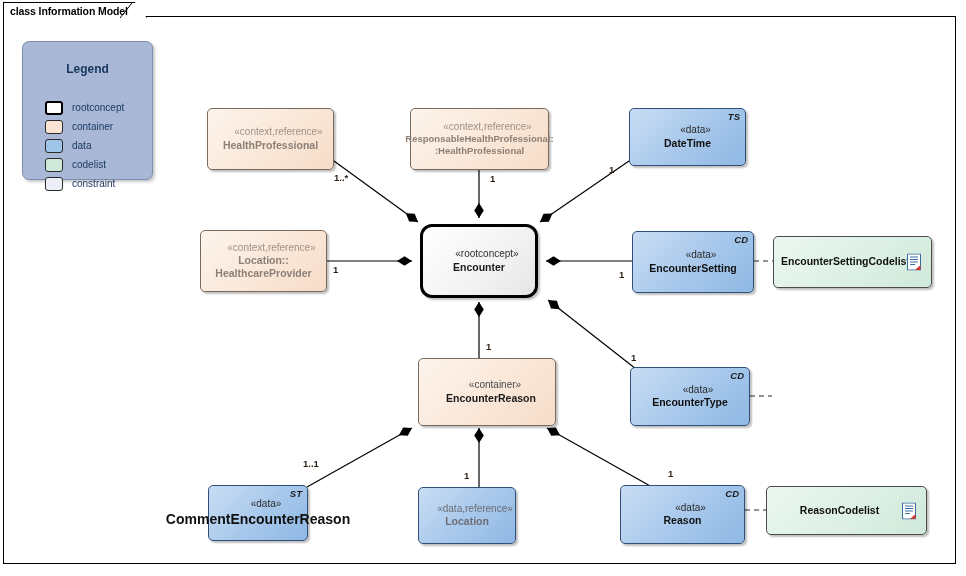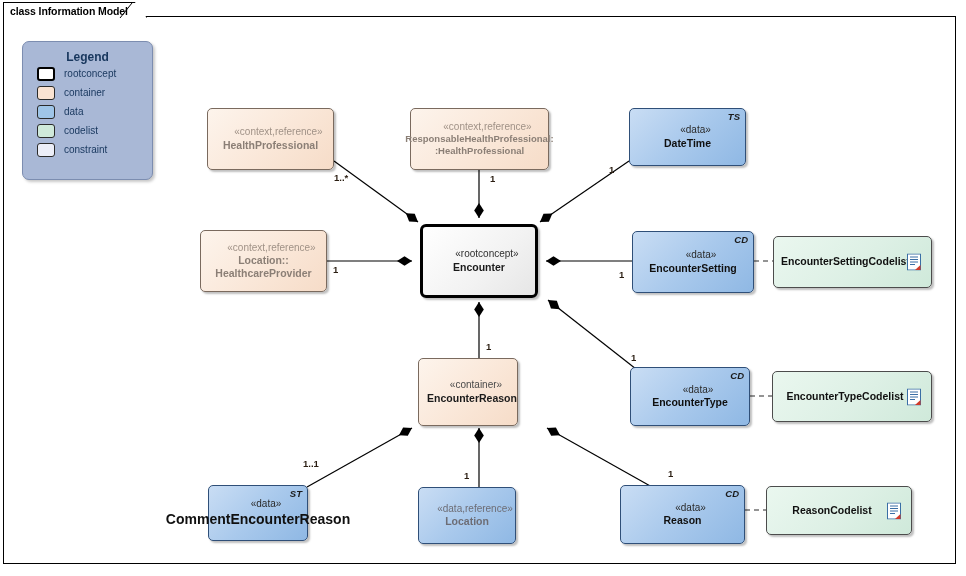--- a/index.html
+++ b/index.html
@@ -101,21 +101,21 @@
     top: 2px;
     font-size: 9.5px;
     font-style: italic;
     font-weight: bold;
     color: #1a1a1a;
   }
 
   
   .n-root {
     border: 3px solid #000000;
-    border-radius: 6px;
+    border-radius: 12px;
     background: linear-gradient(135deg, #ffffff 0%, #f2f2f2 60%, #e6e6e6 100%);
   }
   .n-root .stereo { color: #303030; }
 
   
   .n-peach {
     background: linear-gradient(135deg, #fdf4ec 0%, #fae7d8 55%, #f6dcc8 100%);
     border-color: #7a6a5e;
   }
   .n-peach .stereo { color: #a09287; }
@@ -172,25 +172,25 @@
     border-radius: 7px;
     z-index: 4;
     box-shadow: 2px 2px 3px rgba(0,0,0,0.22);
     box-sizing: border-box;
   }
   .legend-title {
     text-align: center;
     font-size: 12px;
     font-weight: bold;
     color: #17365d;
-    margin-top: 8px;
+    margin-top: 20px;
   }
   .legend-items {
-    margin-top: 0;
-    padding-left: 14px;
+    margin-top: 22px;
+    padding-left: 22px;
   }
   .legend-row {
     display: flex;
     align-items: center;
     height: 19px;
   }
   .sw {
     width: 18px;
     height: 14px;
     border: 1px solid #2a2a2a;
@@ -341,35 +341,22 @@
       <path d="M 8 16.5 L 13.5 16.5 L 13.5 11.5 Z" fill="#d03a2a"></path>
     </svg>
   </div>
 
   <div class="node n-blue" style="left:630px; top:367px; width:120px; height:59px;">
     <span class="corner-tag">CD</span>
     <div class="stereo">«data»</div>
     <div class="nname">EncounterType</div>
   </div>
 
-  <div class="node n-green" style="left:772px; top:371px; width:160px; height:51px;">
-    <div class="nname" style="margin-right:14px;">EncounterTypeCodelist</div>
-    <svg class="doc-icon" viewBox="0 0 15 17">
-      <rect x="0.5" y="0.5" width="13" height="16" fill="#ffffff" stroke="#3a6ea5" stroke-width="1"></rect>
-      <g stroke="#3a6ea5" stroke-width="1">
-        <line x1="3" y1="3.5" x2="11" y2="3.5"></line>
-        <line x1="3" y1="6" x2="11" y2="6"></line>
-        <line x1="3" y1="8.5" x2="11" y2="8.5"></line>
-        <line x1="3" y1="11" x2="8" y2="11"></line>
-      </g>
-      <path d="M 8 16.5 L 13.5 16.5 L 13.5 11.5 Z" fill="#d03a2a"></path>
-    </svg>
-  </div>
-
-  <div class="node n-peach container" style="left:418px; top:358px; width:100px; height:68px;">
+
+  <div class="node n-peach container" style="left:418px; top:358px; width:138px; height:68px;">
     <div class="stereo">«container»</div>
     <div class="nname">EncounterReason</div>
   </div>
 
   <div class="node n-blue" style="left:208px; top:485px; width:100px; height:56px;">
     <span class="corner-tag">ST</span>
     <div class="stereo">«data»</div>
     <div class="nname" style="font-size:14px;">CommentEncounterReason</div>
   </div>
 
@@ -377,21 +364,21 @@
     <div class="stereo">«data,reference»</div>
     <div class="nname">Location</div>
   </div>
 
   <div class="node n-blue" style="left:620px; top:485px; width:125px; height:59px;">
     <span class="corner-tag">CD</span>
     <div class="stereo">«data»</div>
     <div class="nname">Reason</div>
   </div>
 
-  <div class="node n-green" style="left:766px; top:486px; width:146px; height:49px;">
+  <div class="node n-green" style="left:766px; top:486px; width:161px; height:49px;">
     <div class="nname" style="margin-right:14px;">ReasonCodelist</div>
     <svg class="doc-icon" viewBox="0 0 15 17">
       <rect x="0.5" y="0.5" width="13" height="16" fill="#ffffff" stroke="#3a6ea5" stroke-width="1"></rect>
       <g stroke="#3a6ea5" stroke-width="1">
         <line x1="3" y1="3.5" x2="11" y2="3.5"></line>
         <line x1="3" y1="6" x2="11" y2="6"></line>
         <line x1="3" y1="8.5" x2="11" y2="8.5"></line>
         <line x1="3" y1="11" x2="8" y2="11"></line>
       </g>
       <path d="M 8 16.5 L 13.5 16.5 L 13.5 11.5 Z" fill="#d03a2a"></path>

